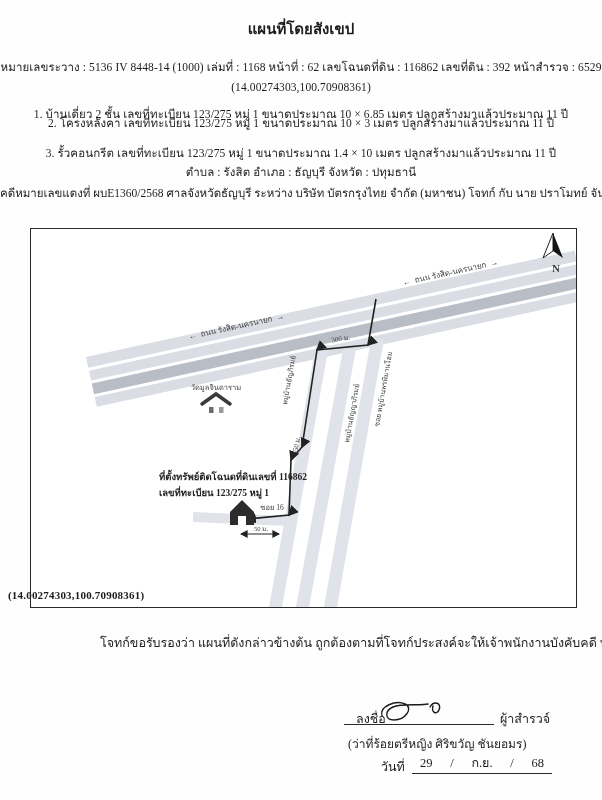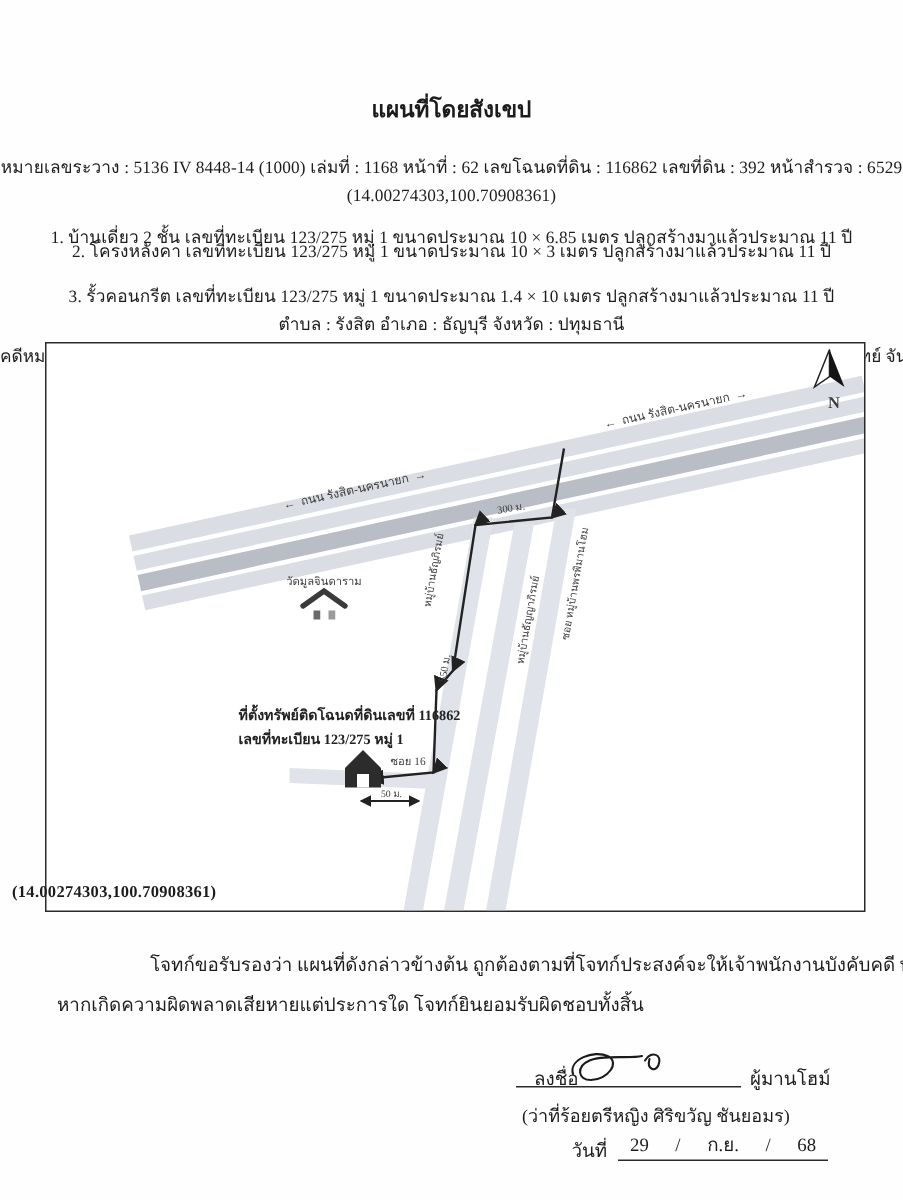--- a/index.html
+++ b/index.html
@@ -2,21 +2,21 @@
 <html><head>
 <meta charset="utf-8">
 <style>
   html,body{margin:0;padding:0;}
   body{
     width:602px;height:800px;position:relative;overflow:hidden;
     background:#fefefe;color:#1c1c1c;
     font-family:"Liberation Serif","DejaVu Serif",serif;
   }
   .abs{position:absolute;}
-  .center{left:0;width:602px;text-align:center;white-space:nowrap;margin-top:44px;}
+  .center{left:0;width:602px;text-align:center;white-space:nowrap;}
   .hline{font-size:11.5px;letter-spacing:.1px;}
   .title{font-size:15px;font-weight:bold;}
   .mapbox{
     left:30px;top:228px;width:545px;height:378px;
     border:1.5px solid #2a2a2a;background:#fff;overflow:hidden;
   }
   .coords-bottom{left:8px;top:589px;font-size:11px;font-weight:bold;letter-spacing:.2px;}
   .certify{left:38px;top:630px;width:560px;font-size:12.5px;line-height:27px;}
   .certify .ind{text-indent:62px;white-space:nowrap;}
   .certify .l2{white-space:nowrap;}
@@ -112,30 +112,29 @@
       <polygon points="522,4 532,29 522,22" fill="#141414"></polygon>
       <text x="525" y="43" text-anchor="middle" font-size="11" font-weight="bold" fill="#141414">N</text>
     </g>
   </svg>
 </div>
 
 <div class="abs coords-bottom">(14.00274303,100.70908361)</div>
 
 <div class="abs certify">
   <div class="ind">โจทก์ขอรับรองว่า แผนที่ดังกล่าวข้างต้น ถูกต้องตามที่โจทก์ประสงค์จะให้เจ้าพนักงานบังคับคดี ทำการยึดไว้ ณ ที่ทำการ</div>
-  <div class="l2">หากเกิดความผิดพลาดเสียหายแต่ประการใด โจทก์ยินยอมรับผิดชอบทั้งสิ้น</div>
 </div>
 
 <div class="abs sig-label">ลงชื่อ</div>
 <div class="abs sig-line">
   <svg width="90" height="26" viewBox="0 0 90 26" style="position:absolute;left:28px;top:-2px">
     <path d="M10,18 C7,8 24,2 33,6 C42,10 33,22 22,22 C13,22 12,13 21,9 C30,5 48,8 56,6 M58,9 C62,2 70,5 67,12 C65,17 59,15 61,8" fill="none" stroke="#1b1b1b" stroke-width="1.4" stroke-linecap="round"></path>
   </svg>
 </div>
-<div class="abs sig-role">ผู้มานโฮม์</div>
+<div class="abs sig-role">ผู้าสำรวจ์</div>
 <div class="abs sig-name">(ว่าที่ร้อยตรีหญิง ศิริขวัญ ชันยอมร)</div>
 
 <div class="abs date-label">วันที่</div>
 <div class="abs date-line">
   <span>29</span>
   <span>/</span>
   <span>ก.ย.</span>
   <span>/</span>
   <span>68</span>
 </div>

